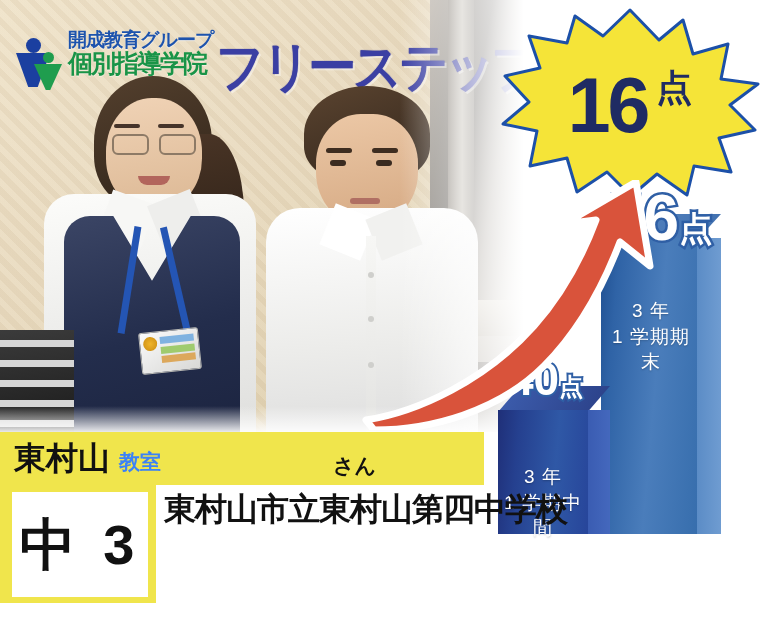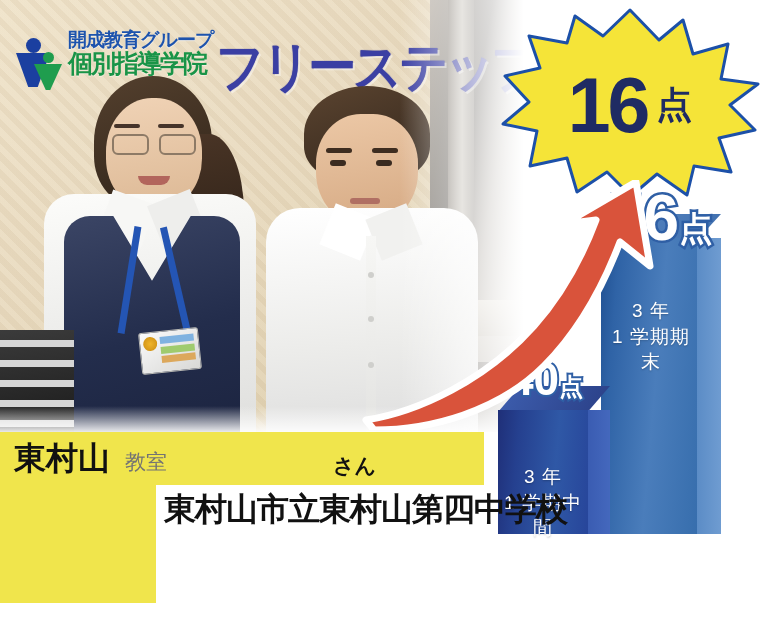--- a/index.html
+++ b/index.html
@@ -212,21 +212,21 @@
   .burst{
     position:absolute;left:497px;top:6px;width:266px;height:192px;
   }
   .burst svg{display:block;}
   .burst-text{
     position:absolute;left:0;top:0;width:266px;height:192px;
     display:flex;flex-direction:column;align-items:center;justify-content:center;
     pointer-events:none;
   }
   .burst-line1{
-    display:flex;align-items:center;
+    display:flex;align-items:flex-start;
     margin-top:6px;
     gap:8px;
   }
   .burst-num{
     font-size:77px;font-weight:700;color:#1f2b63;line-height:.86;letter-spacing:-3px;
     font-family:"Liberation Sans","DejaVu Sans",sans-serif;
   }
   .burst-unit{
     font-size:36px;font-weight:700;color:#1f2b63;line-height:.9;margin-left:1px;
   }
@@ -298,21 +298,21 @@
     background:#f0e54c;
   }
   .info-head{
     position:absolute;left:0;top:0;width:408px;height:53px;
     display:flex;align-items:center;
   }
   .classroom{
     margin-left:14px;display:flex;align-items:baseline;
   }
   .classroom-name{font-size:32px;font-weight:700;color:#111;letter-spacing:0;}
-  .classroom-suffix{font-size:21px;font-weight:400;color:#737373;margin-left:15px;}
+  .classroom-suffix{font-size:21px;font-weight:700;color:#3b82f6;margin-left:9px;}
   .student{
     position:absolute;right:32px;bottom:5px;display:flex;align-items:baseline;
   }
   .student-name{font-size:31px;font-weight:700;color:#111;}
   .student-suffix{font-size:21px;font-weight:700;color:#111;margin-left:12px;}
 
   .grade-box{
     position:absolute;left:12px;top:60px;width:136px;height:105px;
     background:#ffffff;
     display:flex;align-items:center;justify-content:center;
@@ -471,17 +471,20 @@
       <div class="classroom">
         <span class="classroom-name">東村山</span>
         <span class="classroom-suffix">教室</span>
       </div>
       <div class="student">
         <span class="student-suffix">さん</span>
       </div>
     </div>
 
     <div class="info-white"></div>
+    <div class="grade-box">
+      <span class="grade-text">中 3</span>
+    </div>
     <div class="school">東村山市立東村山第四中学校</div>
     <div class="info-white-bottom"></div>
   </div>
 
 </div>
 
 </body></html>

